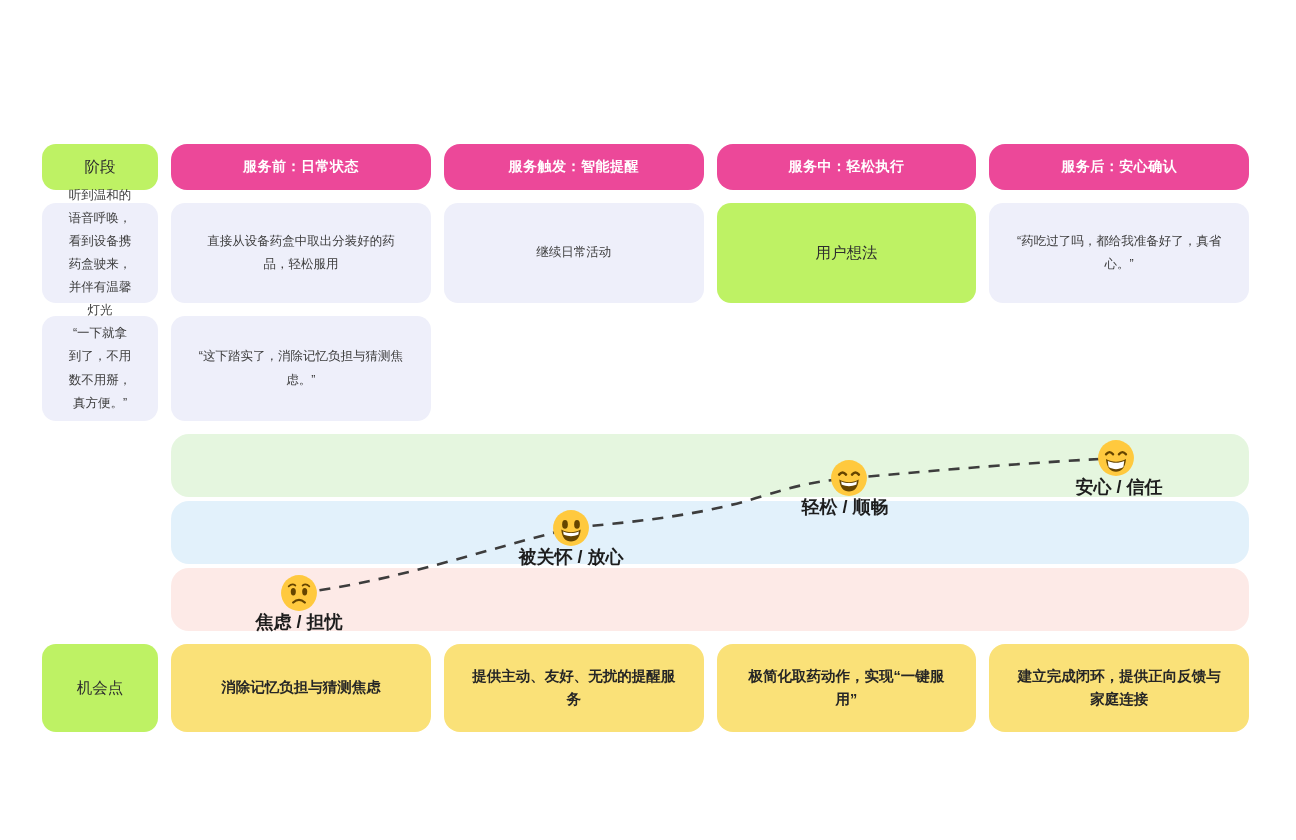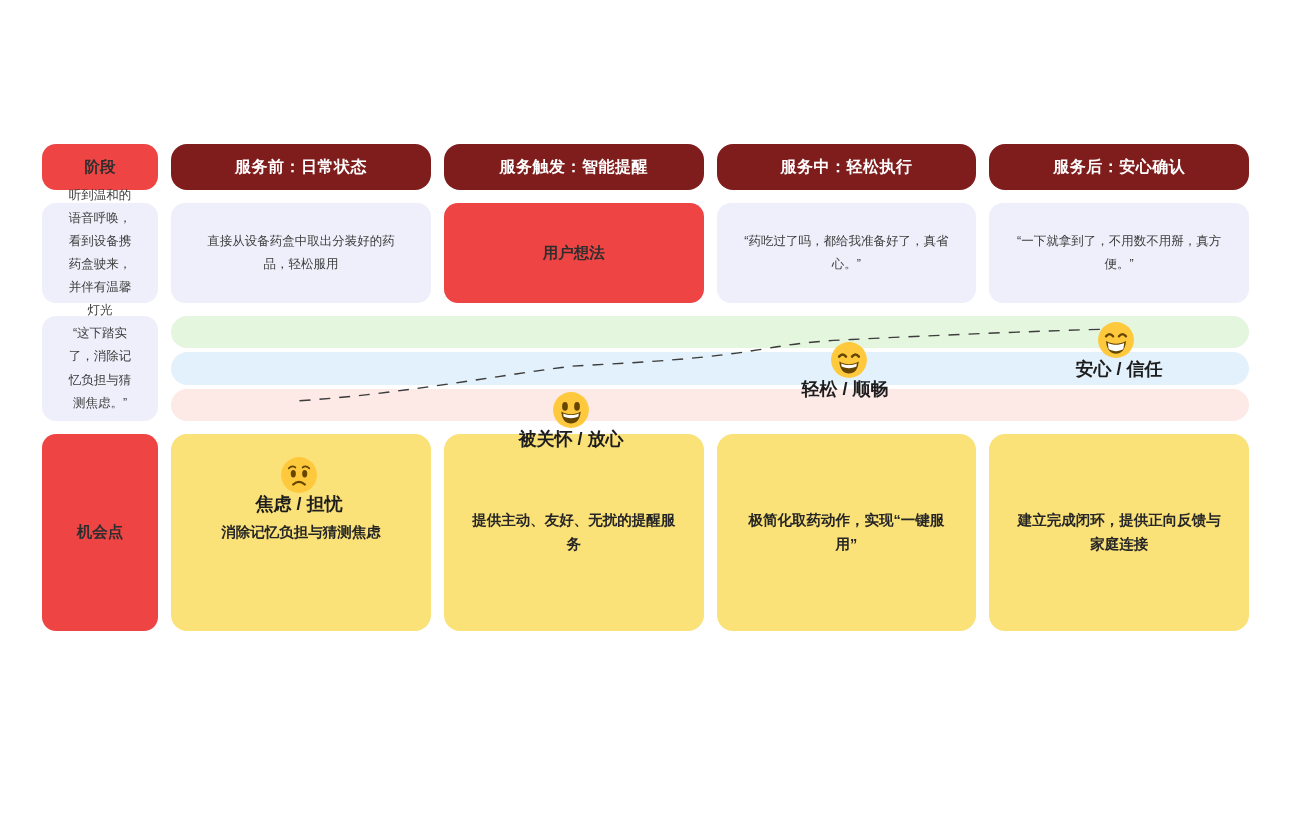--- a/index.html
+++ b/index.html
@@ -3,24 +3,24 @@
 <meta charset="utf-8">
 <style>
   html,body{margin:0;padding:0;background:#ffffff;}
   body{font-family:"Liberation Sans","DejaVu Sans",sans-serif;}
   .page{position:relative;width:1296px;height:840px;background:#ffffff;overflow:hidden;}
   .journey{position:absolute;left:42px;top:144px;width:1207px;
     display:grid;
     grid-template-columns:116px repeat(4,1fr);
     grid-template-rows:46px 100px 105px 197px 88px;
     column-gap:13px;row-gap:13px;}
-  .row-label{background:#ef4444;border-radius:14px;display:flex;align-items:center;justify-content:center;
-    font-weight:bold;font-size:15.5px;color:#2e2e2e;}
-  .stage-header{background:#7f1d1d;border-radius:16px;display:flex;align-items:center;justify-content:center;
-    color:#ffffff;font-weight:bold;font-size:16px;letter-spacing:0.5px;}
+  .row-label{background:#bef264;border-radius:14px;display:flex;align-items:center;justify-content:center;
+    font-weight:normal;font-size:15.5px;color:#2e2e2e;}
+  .stage-header{background:#ec4899;border-radius:16px;display:flex;align-items:center;justify-content:center;
+    color:#ffffff;font-weight:bold;font-size:14px;letter-spacing:0.5px;}
   .card{background:#eeeffa;border-radius:14px;display:flex;align-items:center;justify-content:center;
     text-align:center;font-size:12.5px;color:#3c3c3c;line-height:1.85;padding:8px 26px;box-sizing:border-box;}
   .opp{background:#fae178;border-radius:16px;display:flex;align-items:center;justify-content:center;
     text-align:center;font-weight:bold;font-size:14.5px;color:#262626;line-height:1.6;padding:8px 22px;box-sizing:border-box;}
   .emotion-wrap{grid-column:2 / 6;position:relative;}
   .bands{position:absolute;inset:0;display:flex;flex-direction:column;gap:4px;}
   .band{flex:1;border-radius:18px;}
   .band.pos{background:#e5f6df;}
   .band.neu{background:#e2f1fb;}
   .band.neg{background:#fdeae7;}
@@ -37,20 +37,21 @@
   <div class="journey">
 
     <div class="row-label">阶段</div>
     <div class="stage-header">服务前：日常状态</div>
     <div class="stage-header">服务触发：智能提醒</div>
     <div class="stage-header">服务中：轻松执行</div>
     <div class="stage-header">服务后：安心确认</div>
 
     <div class="card">听到温和的语音呼唤，看到设备携药盒驶来，并伴有温馨灯光</div>
     <div class="card">直接从设备药盒中取出分装好的药品，轻松服用</div>
+    <div class="card">继续日常活动</div>
 
     <div class="row-label">用户想法</div>
     <div class="card">“药吃过了吗，都给我准备好了，真省心。”</div>
     <div class="card">“一下就拿到了，不用数不用掰，真方便。”</div>
     <div class="card">“这下踏实了，消除记忆负担与猜测焦虑。”</div>
 
     <div class="emotion-wrap">
       <div class="bands">
         <div class="band pos"></div>
         <div class="band neu"></div>

